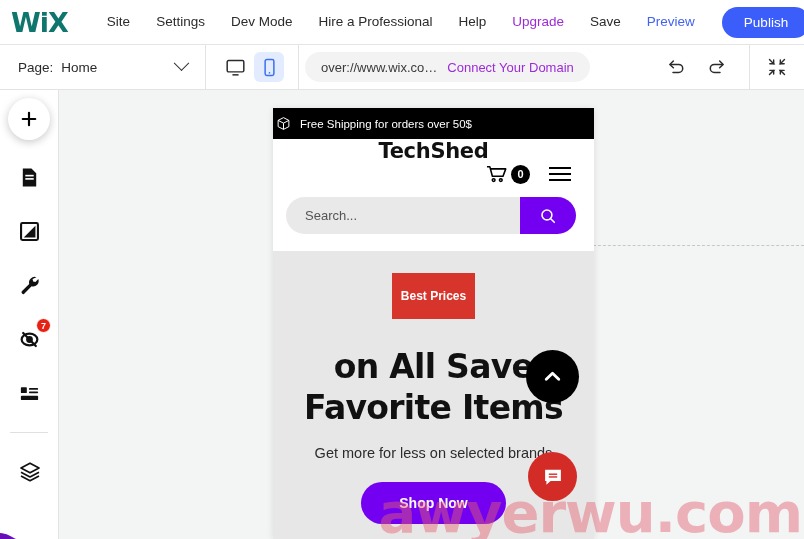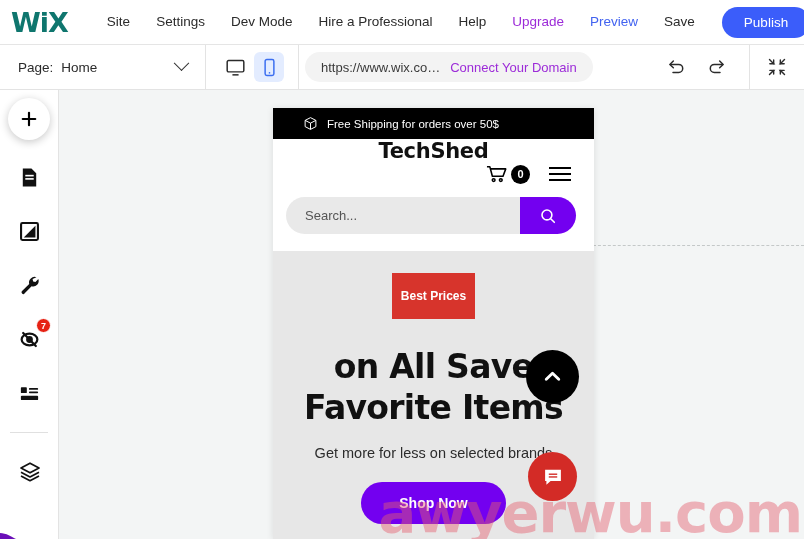--- a/index.html
+++ b/index.html
@@ -136,21 +136,21 @@
   
   .phone {
     position: absolute; top: 18px; left: 214px;
     width: 321px; height: 431px;
     background: #fff;
     box-shadow: 0 1px 7px rgba(0,0,0,.10);
   }
   .ann-bar {
     height: 31px; background: #000; color: #fff;
     display: flex; align-items: center; gap: 9px;
-    padding-left: 30px;
+    padding-left: 3px;
     font-size: 11.5px;
   }
   .store-head {
     height: 55px; display: flex; align-items: center;
     padding: 0 23px;
     flex-direction: column;
   }
   .brand {
     font-size: 21px; font-weight: 700; color: #111;
     letter-spacing: -.3px;
@@ -247,22 +247,22 @@
 
   <div class="topbar">
     <div class="wix-logo">WiX</div>
 
     <div class="nav-item">Site</div>
     <div class="nav-item">Settings</div>
     <div class="nav-item">Dev Mode</div>
     <div class="nav-item">Hire a Professional</div>
     <div class="nav-item">Help</div>
     <div class="nav-item accent-purple">Upgrade</div>
+    <div class="nav-item">Save</div>
     <div class="nav-item accent-blue">Preview</div>
-    <div class="nav-item">Save</div>
 
     <button class="publish-btn">Publish</button>
   </div>
 
   <div class="secondbar">
 
     <div class="page-select">
       <span>Page:</span>
       <span>Home</span>
       <span class="chev"></span>
@@ -281,21 +281,21 @@
         <svg width="21" height="21" viewBox="0 0 24 24" fill="none" stroke="#3b6ef0" stroke-width="1.7">
           <rect x="7" y="2.8" width="10" height="18.4" rx="2"></rect>
           <line x1="11.2" y1="18.1" x2="12.8" y2="18.1"></line>
         </svg>
       </div>
     </div>
 
     <div class="vline"></div>
 
     <div class="url-pill">
-      <span>https://www.wix.co…</span>
+      <span>over://www.wix.co…</span>
       <span class="connect">Connect Your Domain</span>
     </div>
 
     <div class="tool-group">
       <div class="tool-btn">
         <svg width="21" height="21" viewBox="0 0 24 24" fill="none" stroke="#2b2b2b" stroke-width="1.7" stroke-linecap="round" stroke-linejoin="round">
           <path d="M5 8.5h9.5a4.6 4.6 0 0 1 0 9.2H8"></path>
           <polyline points="8.4,4.6 4.4,8.5 8.4,12.3"></polyline>
         </svg>
       </div>

